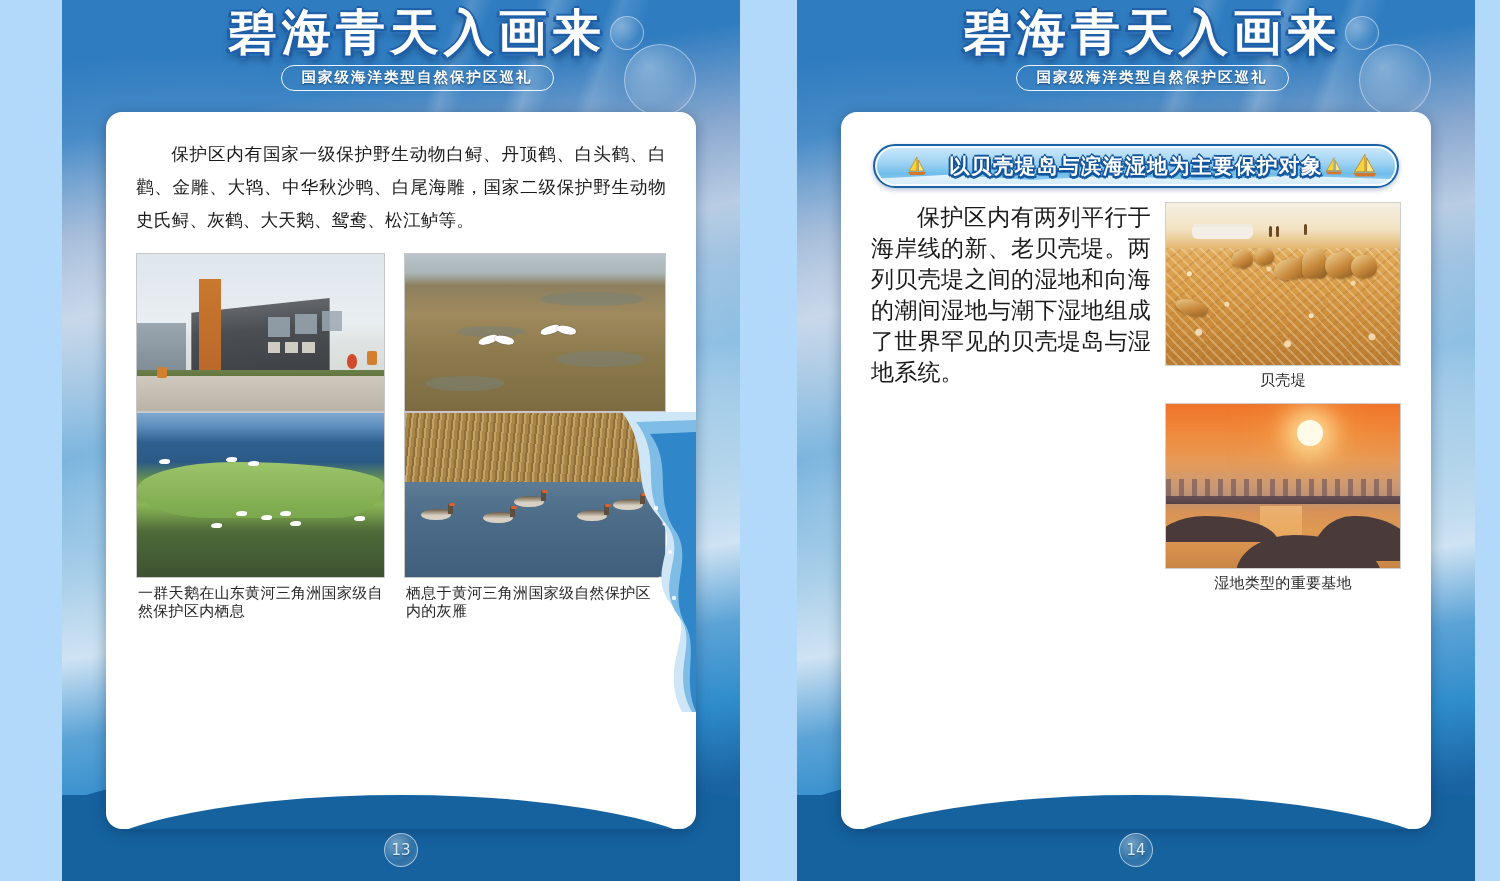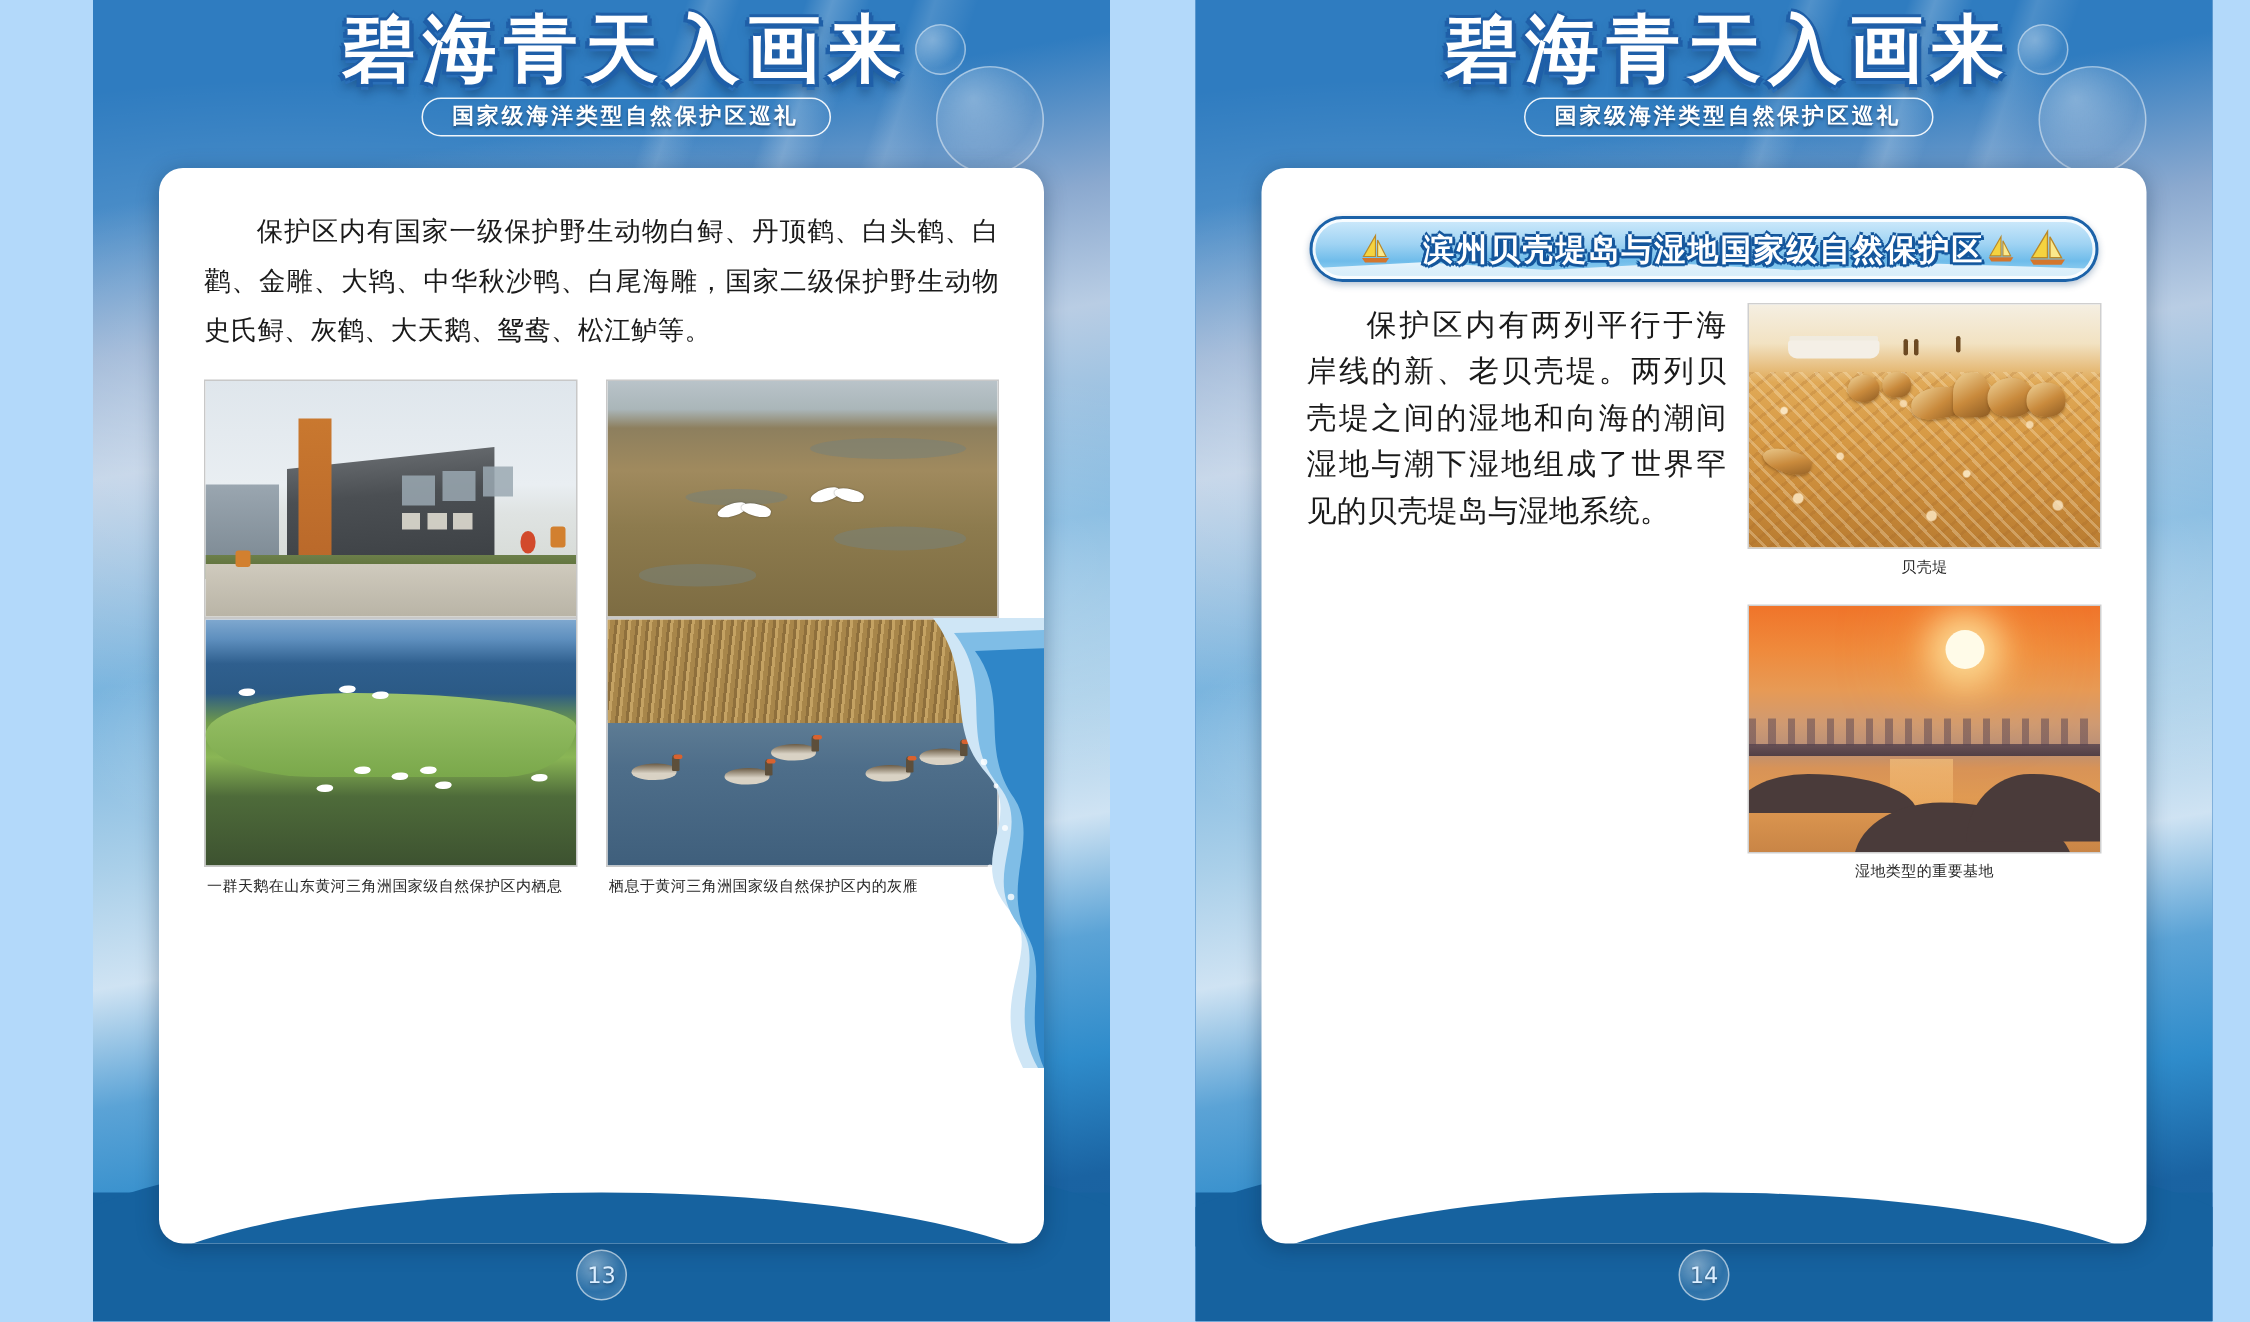--- a/index.html
+++ b/index.html
@@ -142,22 +142,22 @@
     font-size: 17.6px;
     line-height: 33px;
     color: #1a1a1a;
     text-indent: 2em;
     text-align: justify;
     letter-spacing: .2px;
   }
   p.body + p.body { margin-top: 2px; }
 
   .caption {
-    font-family: Liberation Mono, monospace;
-    font-size: 10px;
+    font-family: Liberation Serif, serif;
+    font-size: 15px;
     line-height: 18px;
     color: #262626;
     letter-spacing: .3px;
   }
 
   
   .photo-grid {
     display: grid;
     grid-template-columns: 249px 1fr;
     column-gap: 19px;
@@ -208,21 +208,21 @@
   .sail.left  { left: 30px; }
   .sail.right-a { right: 52px; }
   .sail.right-b { right: 18px; }
 
   
   .two-col {
     display: grid;
     grid-template-columns: 1fr 236px;
     column-gap: 14px;
   }
-  .col-text p.body { font-size: 20px; line-height: 31px; }
+  .col-text p.body { font-size: 23px; line-height: 31px; }
   .col-media .photo { border: 1px solid #cfcfcf; }
   .col-media .photo.r1 { height: 164px; }
   .col-media .photo.r2 { height: 166px; }
   .col-media .cap { text-align: center; padding: 5px 0 14px; }
 
   
   .page-no {
     position: absolute;
     left: 50%; bottom: 14px;
     transform: translateX(-50%);
@@ -527,21 +527,21 @@
 
     <div class="sheet">
       <div class="sheet-inner">
 
         <div class="banner">
           <svg class="sail left" width="24" height="24" viewBox="0 0 24 24">
             <path d="M12 3 L12 17 L4 17 Z" fill="#f5d33f" stroke="#b9892a" stroke-width=".8"></path>
             <path d="M13.4 6 L13.4 17 L19 17 Z" fill="#fbe98c" stroke="#b9892a" stroke-width=".8"></path>
             <path d="M3 18 H21 L19 21 H5 Z" fill="#d4762c"></path>
           </svg>
-          <span class="banner-text">滨州贝壳堤岛与湿地国家级自然保护区</span>
+          <span class="banner-text">以贝壳堤岛与滨海湿地为主要保护对象</span>
           <svg class="sail right-a" width="22" height="22" viewBox="0 0 24 24">
             <path d="M12 3 L12 17 L4 17 Z" fill="#f5d33f" stroke="#b9892a" stroke-width=".8"></path>
             <path d="M13.4 6 L13.4 17 L19 17 Z" fill="#fbe98c" stroke="#b9892a" stroke-width=".8"></path>
             <path d="M3 18 H21 L19 21 H5 Z" fill="#d4762c"></path>
           </svg>
           <svg class="sail right-b" width="28" height="28" viewBox="0 0 24 24">
             <path d="M12 2 L12 17 L3 17 Z" fill="#f5d33f" stroke="#b9892a" stroke-width=".8"></path>
             <path d="M13.4 5 L13.4 17 L20 17 Z" fill="#fbe98c" stroke="#b9892a" stroke-width=".8"></path>
             <path d="M2 18 H22 L20 21 H4 Z" fill="#d4762c"></path>
           </svg>

